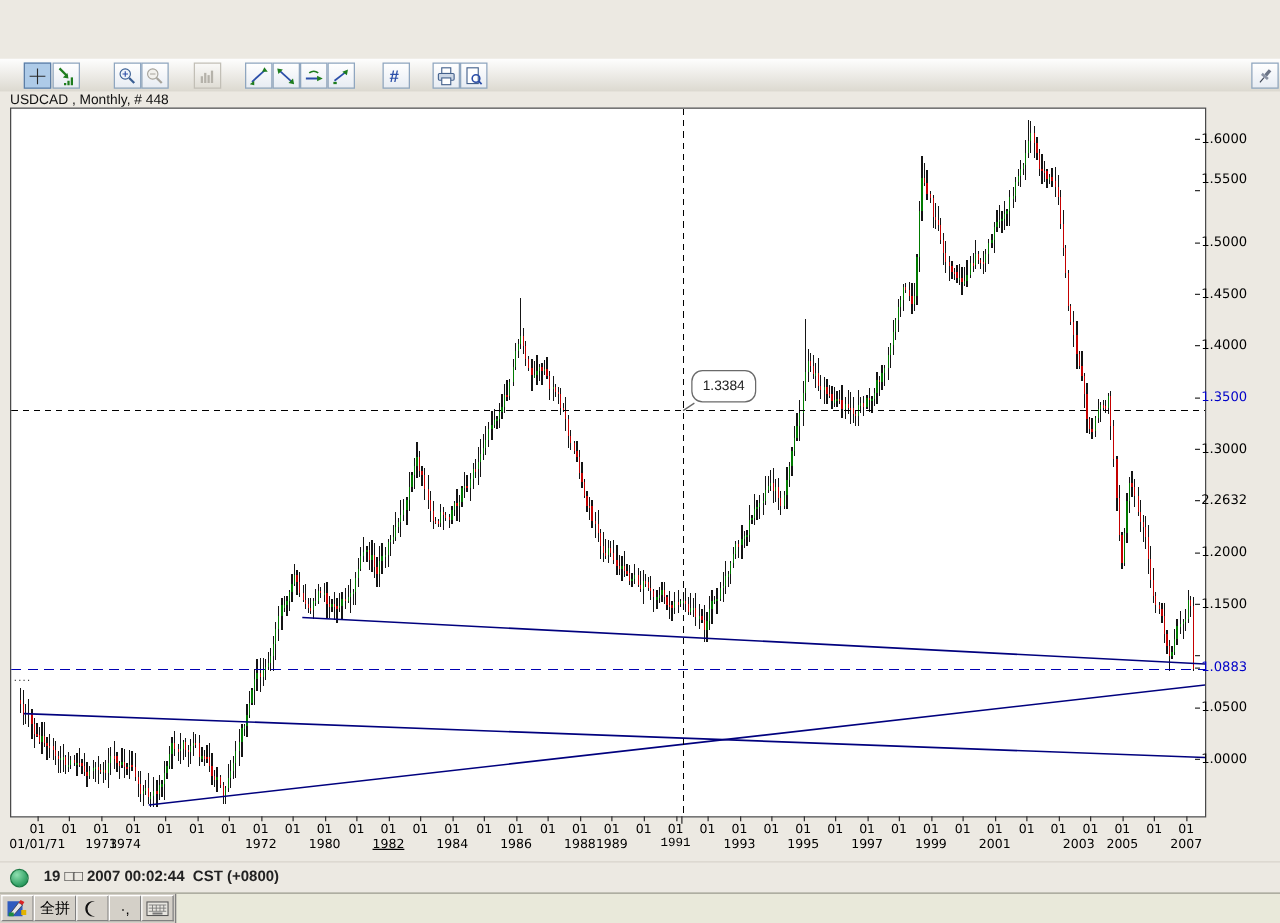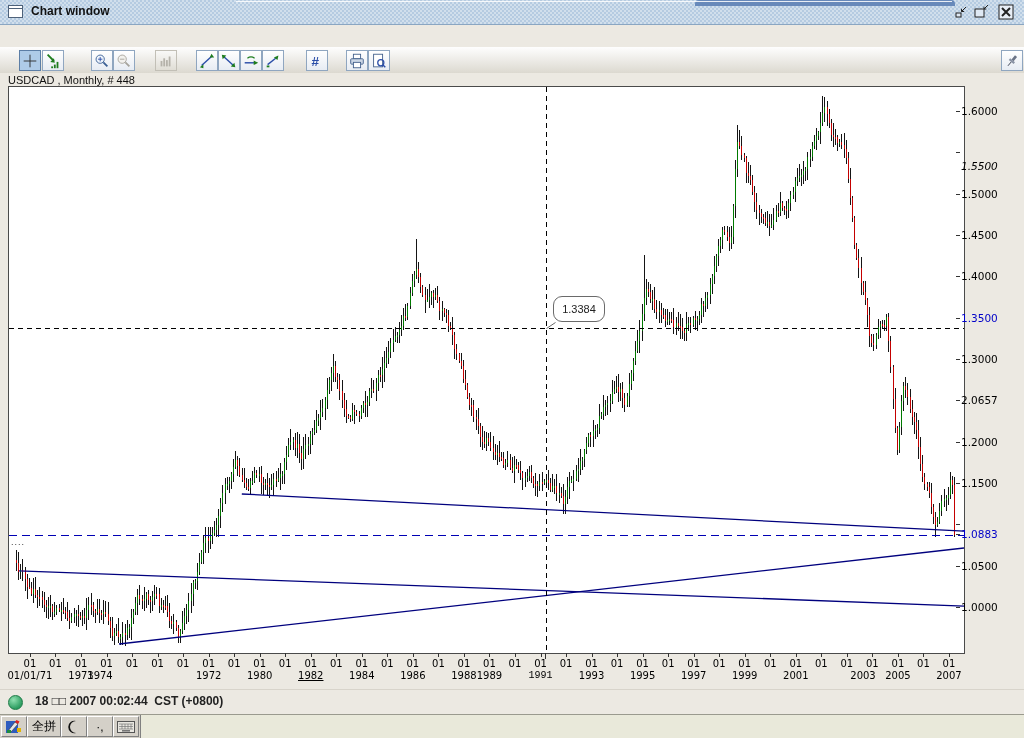--- a/index.html
+++ b/index.html
@@ -74,44 +74,20 @@
   .ime-btn{width:26px;height:21px;margin:0;box-sizing:border-box;background:#d4d0c8;
     border:1px solid;border-color:#ffffff #808080 #808080 #ffffff;
     display:flex;align-items:center;justify-content:center;font-size:12px;color:#000;padding:0;}
   .ime-btn.wide{width:34px;}
 </style>
 </head>
 <body>
 
 <div id="window">
 
-  <div id="titlebar">
-    <div id="bg-window-strip"></div>
-    <div id="bg-window-hairline"></div>
-    <span id="window-icon"></span>
-    <span id="window-title">Chart window</span>
-    <button class="winbtn" id="btn-min">
-      <svg width="17" height="16" viewBox="0 0 17 16">
-        <rect x="3" y="9" width="5" height="4" fill="#dfe9f4" stroke="#222"></rect>
-        <path d="M13 3 L8.5 7.5 M8.5 7.5 L8.5 4.8 M8.5 7.5 L11.2 7.5" stroke="#222" fill="none"></path>
-      </svg>
-    </button>
-    <button class="winbtn" id="btn-restore">
-      <svg width="17" height="16" viewBox="0 0 17 16">
-        <rect x="2" y="5" width="9" height="8" fill="#dfe9f4" stroke="#222"></rect>
-        <path d="M15 1 L11 5 M11 5 L11 2.6 M11 5 L13.4 5" stroke="#222" fill="none"></path>
-      </svg>
-    </button>
-    <button class="winbtn" id="btn-close">
-      <svg width="17" height="16" viewBox="0 0 17 16">
-        <rect x="1" y="1" width="14" height="14" fill="#e8eef6" stroke="#222"></rect>
-        <path d="M4 4 L12 12 M12 4 L4 12" stroke="#222" stroke-width="2"></path>
-      </svg>
-    </button>
-  </div>
 
 
   <div id="toolbar">
     <div id="toolbar-grip"></div>
   </div>
   <button class="tbtn selected" style="left:19px">
     <svg width="18" height="18" viewBox="0 0 20 20">
       <path d="M10 3 V17 M3 10 H17" stroke="#2a2a2a" fill="none"></path>
       </svg>
   </button>
@@ -1111,27 +1087,27 @@
       <div class="ytick" style="top: 327.38px;"></div>
       <div class="ytick" style="top: 286.036px;"></div>
       <div class="ytick" style="top: 244.692px;"></div>
       <div class="ytick" style="top: 203.348px;"></div>
       <div class="ytick" style="top: 162.004px;"></div>
       <div class="ytick" style="top: 120.66px;"></div>
       <div class="ytick" style="top: 79.3159px;"></div>
       <div class="ytick" style="top: 37.9718px;"></div>
       <div class="ytick" style="top: 461.087px;"></div>
       <div class="ylab" style="top: 31.9718px;">1.6000</div>
-      <div class="ylab" style="top: 87px; font-style: italic;">1.5500</div>
+      <div class="ylab" style="top: 64px;">1.5500</div>
       <div class="ylab" style="top: 114.66px;">1.5000</div>
       <div class="ylab" style="top: 156.004px;">1.4500</div>
       <div class="ylab" style="top: 197.348px;">1.4000</div>
       <div class="ylab blue" style="top: 238.692px;">1.3500</div>
       <div class="ylab" style="top: 280.036px;">1.3000</div>
-      <div class="ylab" style="top: 321.38px;">2.0657</div>
+      <div class="ylab" style="top: 321.38px;">2.2632</div>
       <div class="ylab" style="top: 362.724px;">1.2000</div>
       <div class="ylab" style="top: 404.068px;">1.1500</div>
       <div class="ylab blue" style="top: 455.087px;">1.0883</div>
       <div class="ylab" style="top: 486.756px;">1.0500</div>
       <div class="ylab" style="top: 528.1px;">1.0000</div>
       <div class="xtick" style="left: 29.954px;"></div>
       <div class="xmon" style="left: 29.954px;">01</div>
       <div class="xtick" style="left: 55.482px;"></div>
       <div class="xmon" style="left: 55.482px;">01</div>
       <div class="xtick" style="left: 81.0099px;"></div>
@@ -1222,21 +1198,21 @@
       <div class="xyear" style="left: 693.68px;">1997</div>
       <div class="xyear" style="left: 744.736px;">1999</div>
       <div class="xyear" style="left: 795.792px;">2001</div>
       <div class="xyear" style="left: 863px;">2003</div>
       <div class="xyear" style="left: 897.904px;">2005</div>
       <div class="xyear" style="left: 948.96px;">2007</div>
     </div>
 
   <div id="statusbar">
     <span id="conn-dot"></span>
-    <span id="status-text">18 □□ 2007 00:02:44  CST (+0800)</span>
+    <span id="status-text">19 □□ 2007 00:02:44  CST (+0800)</span>
   </div>
 
   <div id="taskbar">
     <div id="ime-bar">
       <button class="ime-btn">
         <svg width="18" height="16" viewBox="0 0 18 16">
           <rect x="1" y="2" width="12" height="12" fill="#2e5bbf"></rect>
           <path d="M3 12 L10 3 L13 5 L6 13 Z" fill="#e7e7e7" stroke="#333" stroke-width=".6"></path>
           <path d="M10 3 L13 5 L14.5 2.5 L11.5 1 Z" fill="#d22"></path>
           <rect x="2" y="11" width="4" height="3" fill="#1d8c3f"></rect>

